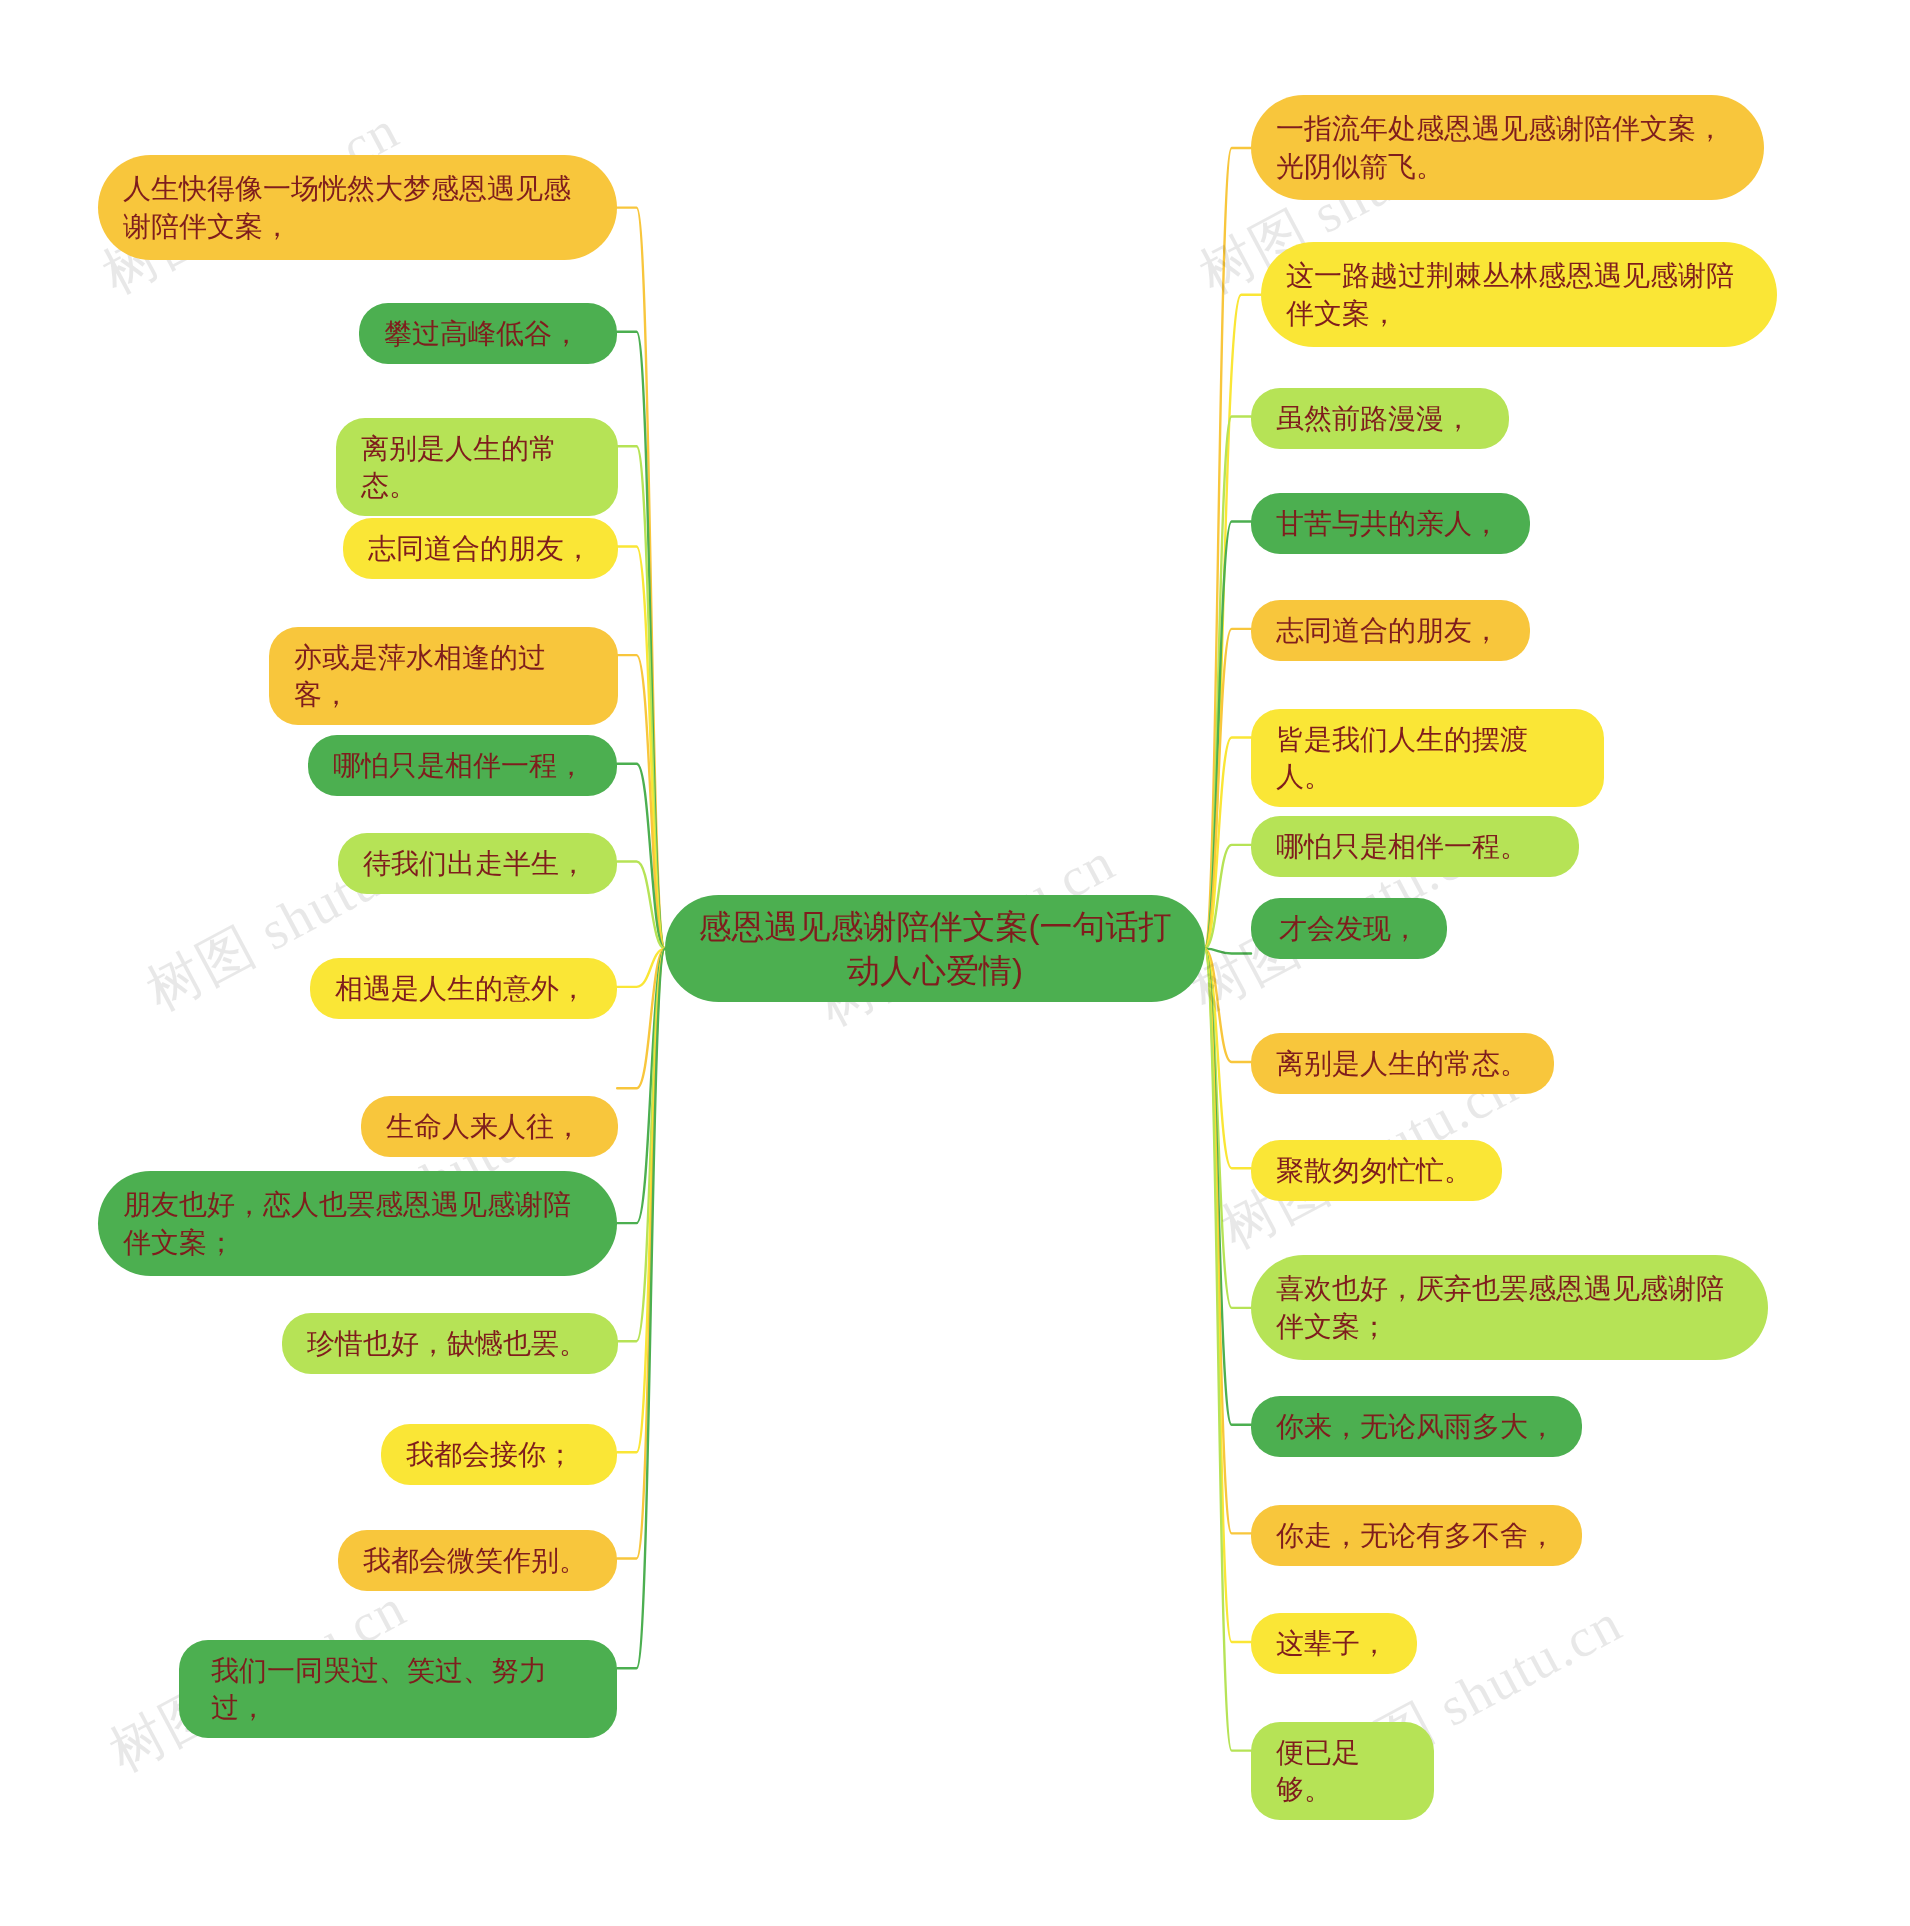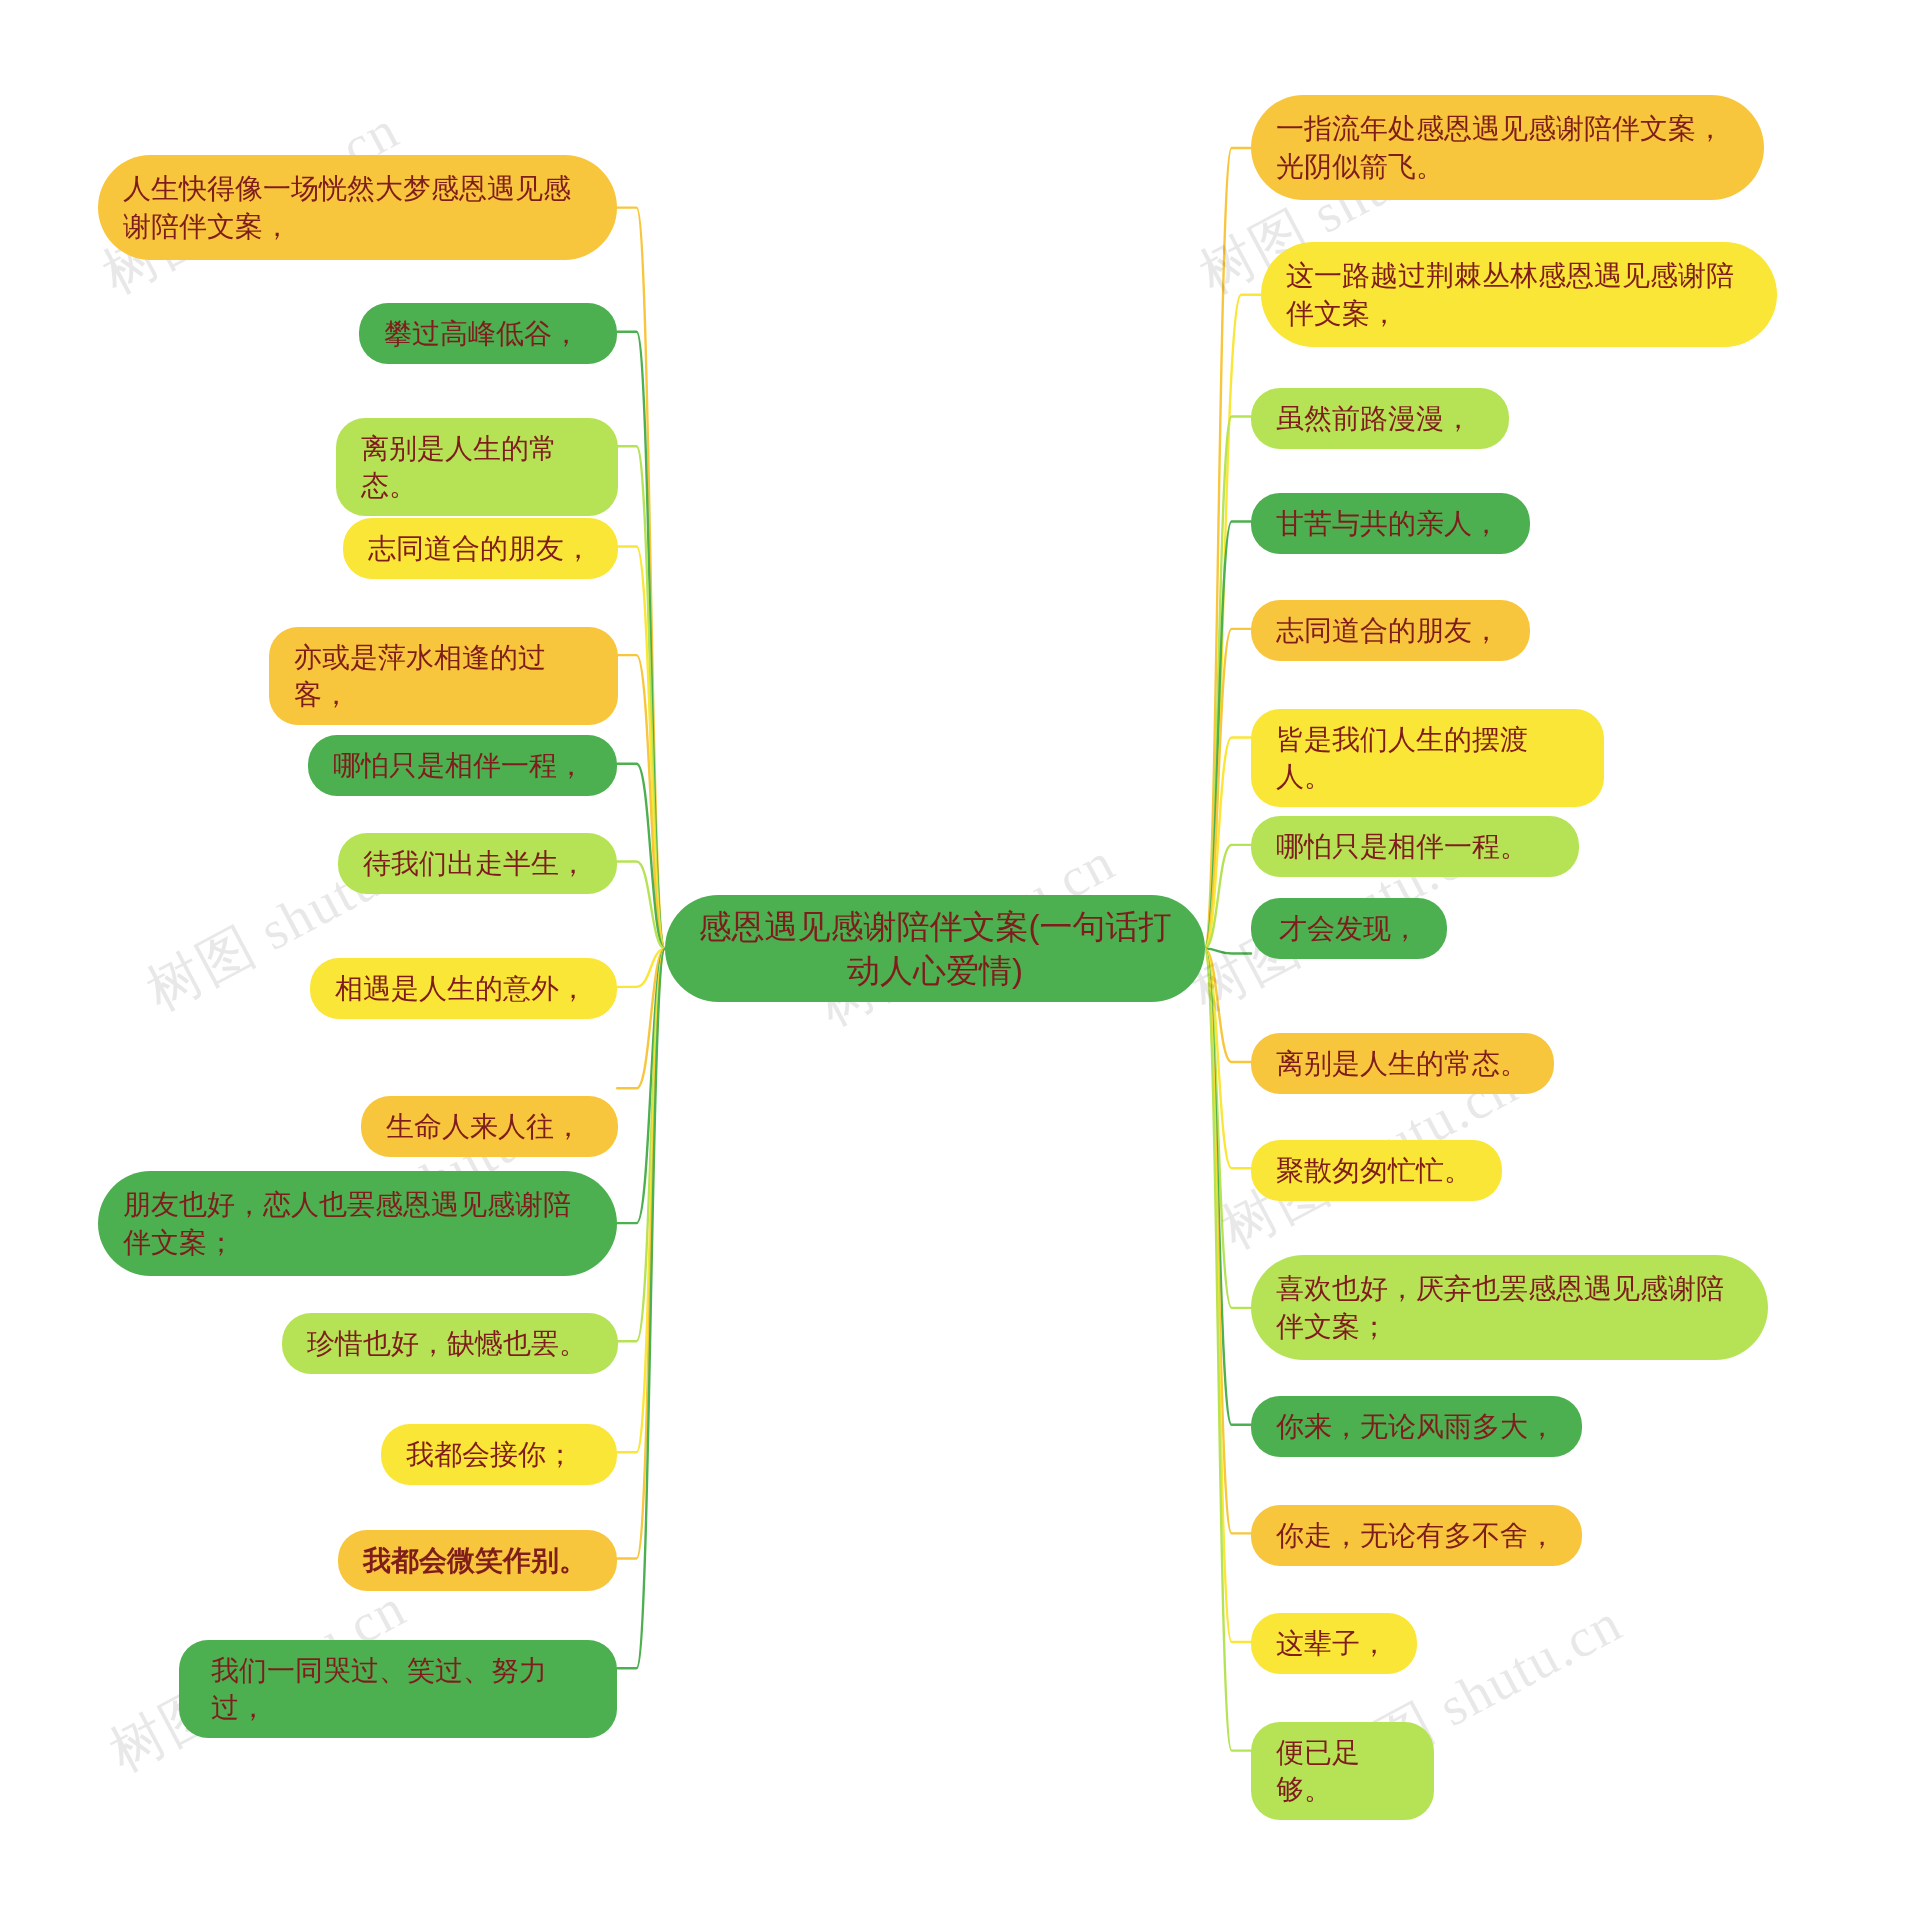--- a/index.html
+++ b/index.html
@@ -151,21 +151,21 @@
       </div>
       <div class="node align-left" style="left: 98px; top: 1171px; width: 519px; min-height: 105px; background: rgb(76, 175, 80); border-radius: 53px;">
         <span class="node-label">朋友也好，恋人也罢感恩遇见感谢陪伴文案；</span>
       </div>
       <div class="node align-left" style="left: 282px; top: 1313px; width: 336px; min-height: 57px; background: rgb(182, 227, 86); border-radius: 29px;">
         <span class="node-label">珍惜也好，缺憾也罢。</span>
       </div>
       <div class="node align-left" style="left: 381px; top: 1424px; width: 236px; min-height: 57px; background: rgb(250, 230, 54); border-radius: 29px;">
         <span class="node-label">我都会接你；</span>
       </div>
-      <div class="node align-left" style="left: 338px; top: 1530px; width: 279px; min-height: 57px; background: rgb(248, 198, 60); border-radius: 29px; font-weight: bold;">
+      <div class="node align-left" style="left: 338px; top: 1530px; width: 279px; min-height: 57px; background: rgb(248, 198, 60); border-radius: 29px;">
         <span class="node-label">我都会微笑作别。</span>
       </div>
       <div class="node align-left" style="left: 179px; top: 1640px; width: 438px; min-height: 57px; background: rgb(76, 175, 80); border-radius: 29px; padding-left: 32px;">
         <span class="node-label">我们一同哭过、笑过、努力过，</span>
       </div>
       <div class="node align-right" style="left: 1251px; top: 95px; width: 513px; min-height: 105px; background: rgb(248, 198, 60); border-radius: 53px;">
         <span class="node-label">一指流年处感恩遇见感谢陪伴文案，光阴似箭飞。</span>
       </div>
       <div class="node align-right" style="left: 1261px; top: 242px; width: 516px; min-height: 105px; background: rgb(250, 230, 54); border-radius: 53px;">
         <span class="node-label">这一路越过荆棘丛林感恩遇见感谢陪伴文案，</span>

